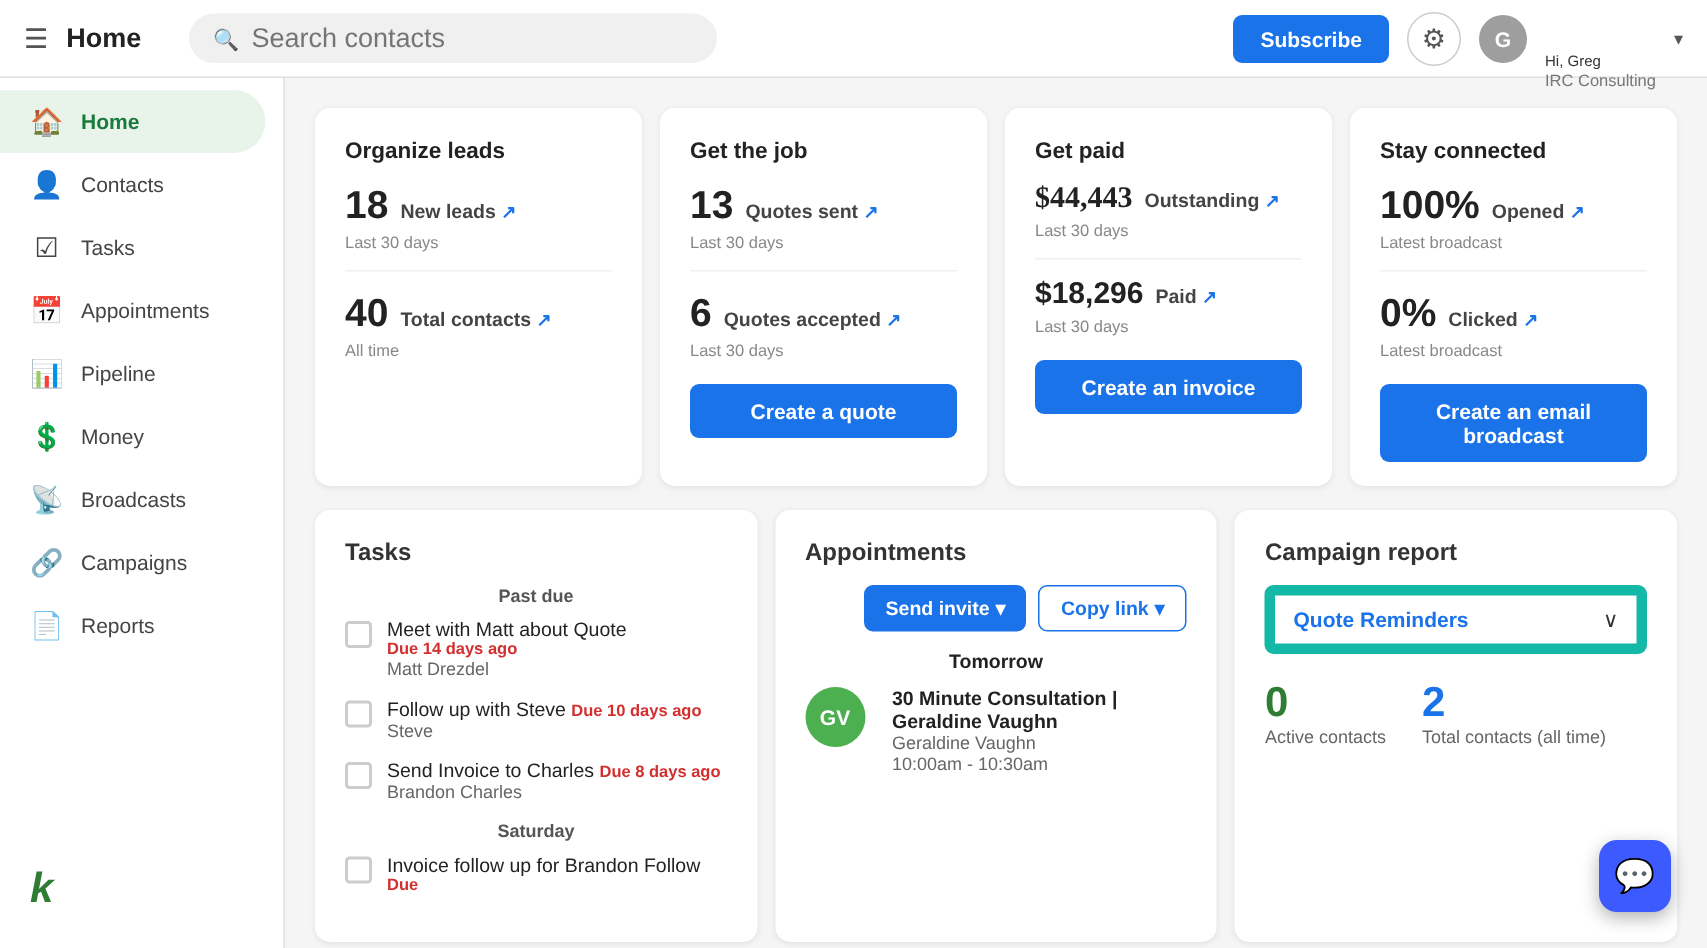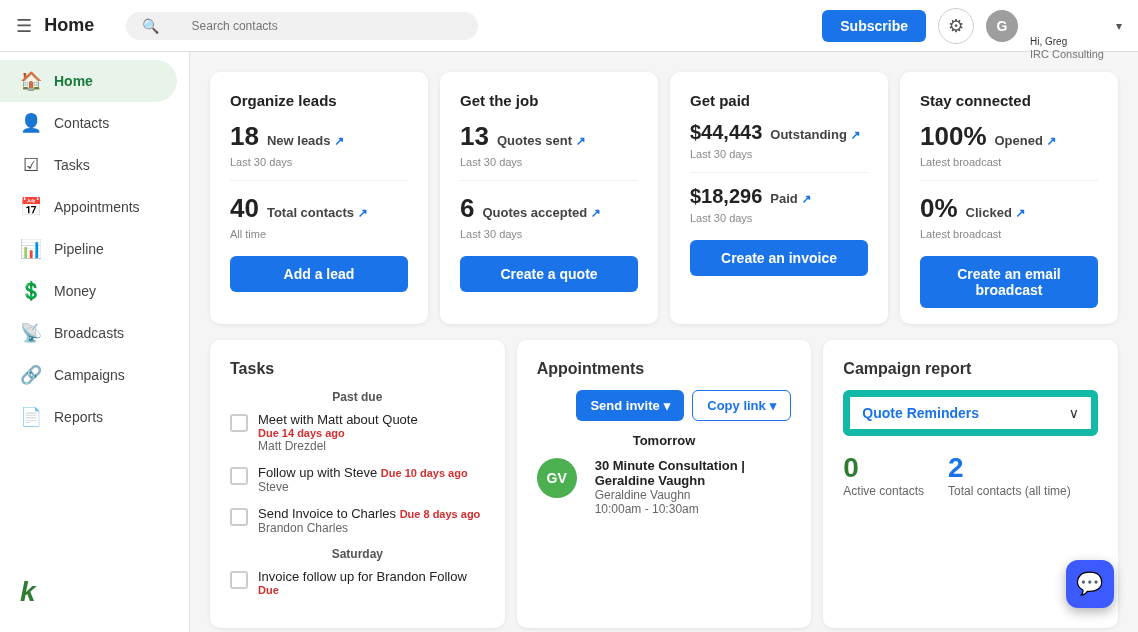--- a/index.html
+++ b/index.html
@@ -11,21 +11,21 @@
       background: #fff; border-bottom: 1px solid #e0e0e0;
       padding: 0 16px; gap: 12px; position: sticky; top: 0; z-index: 100;
     }
     .topnav-menu-icon { cursor: pointer; font-size: 18px; color: #555; }
     .topnav-title { font-size: 18px; font-weight: 600; color: #222; flex: 0 0 auto; }
     .topnav-search {
       display: flex; align-items: center; background: #f0f0f0;
       border-radius: 24px; padding: 6px 16px; gap: 8px; flex: 1; max-width: 400px; margin-left: 20px;
     }
     .topnav-search input {
-      border: none; background: transparent; outline: none; font-size: 12px; color: #8b5cf6; width: 100%; margin-left: 24px;
+      border: none; background: transparent; outline: none; font-size: 18px; color: #8b5cf6; width: 100%;
     }
     .topnav-spacer { flex: 1; }
     .subscribe-btn {
       background: #1a73e8; color: #fff; border: none; border-radius: 6px;
       padding: 8px 18px; font-size: 14px; font-weight: 600; cursor: pointer;
     }
     .topnav-settings-icon {
       width: 36px; height: 36px; border-radius: 50%; border: 1px solid #ccc;
       display: flex; align-items: center; justify-content: center; cursor: pointer; font-size: 18px; color: #555;
     }
@@ -218,21 +218,20 @@
         <div class="card-stat-sub">Last 30 days</div>
         <hr class="card-divider">
         <div class="card-stat">
           <span class="card-stat-number">40</span>
           <span class="card-stat-label">
             <span>Total contacts</span>
             <span class="arrow"> ↗</span>
           </span>
         </div>
         <div class="card-stat-sub">All time</div>
-        <button class="card-btn">Add a lead</button>
       </div>
 
       <div class="card">
         <div class="card-section-title">Get the job</div>
         <div class="card-stat">
           <span class="card-stat-number">13</span>
           <span class="card-stat-label">
             <span>Quotes sent</span>
             <span class="arrow"> ↗</span>
           </span>
@@ -246,21 +245,21 @@
             <span class="arrow"> ↗</span>
           </span>
         </div>
         <div class="card-stat-sub">Last 30 days</div>
         <button class="card-btn">Create a quote</button>
       </div>
 
       <div class="card">
         <div class="card-section-title">Get paid</div>
         <div class="card-stat">
-          <span class="card-stat-number" style="font-size:20px;">$44,443</span>
+          <span class="card-stat-number" style="font-size:20px;font-family:Liberation Serif, serif;">$44,443</span>
           <span class="card-stat-label">
             <span>Outstanding</span>
             <span class="arrow"> ↗</span>
           </span>
         </div>
         <div class="card-stat-sub">Last 30 days</div>
         <hr class="card-divider">
         <div class="card-stat">
           <span class="card-stat-number" style="font-size:20px;">$18,296</span>
           <span class="card-stat-label">

